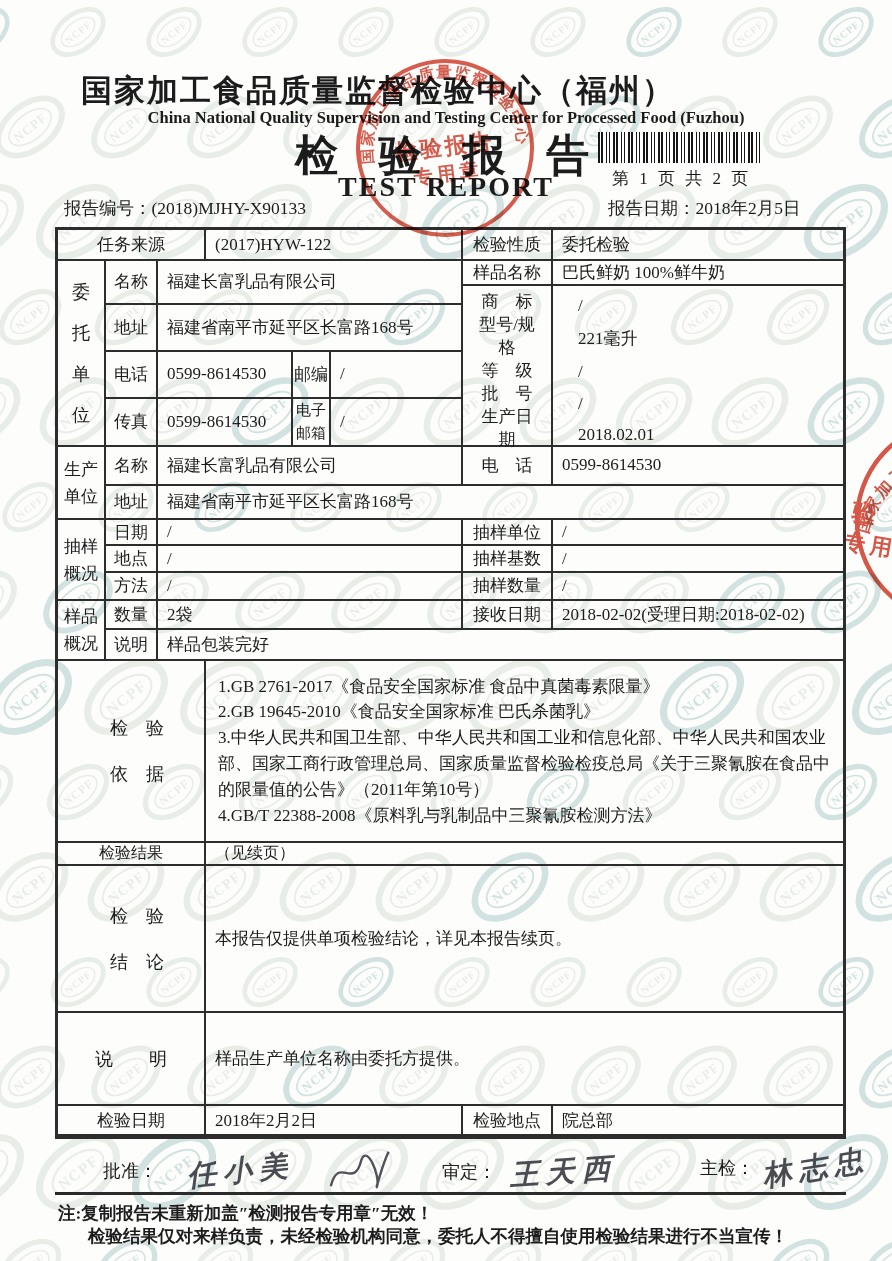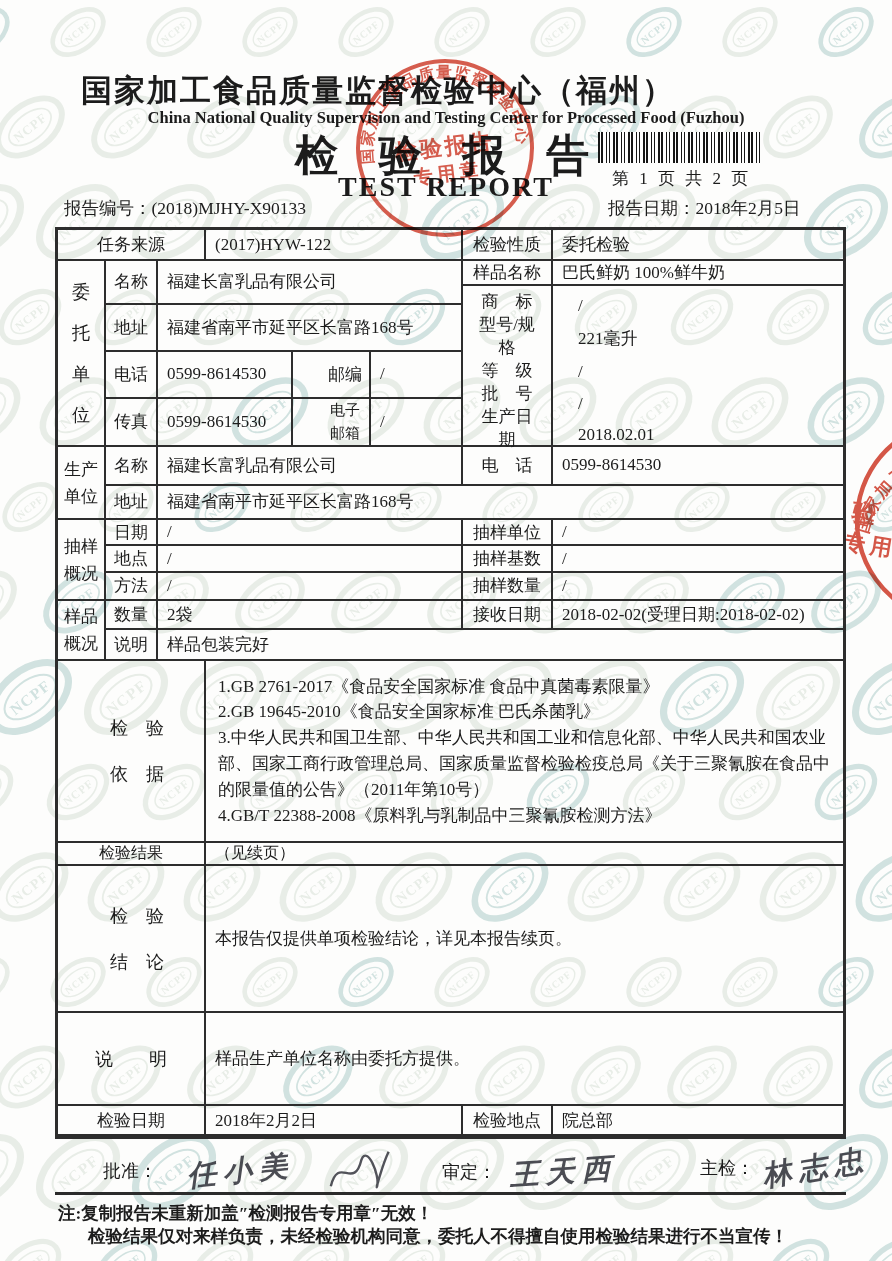--- a/index.html
+++ b/index.html
@@ -26,21 +26,21 @@
   .row{ display:flex; border-bottom:2px solid var(--ln); }
   .row:last-child{ border-bottom:none; }
   .c{ border-right:2px solid var(--ln); display:flex; align-items:center; font-size:17px; }
   .c:last-child{ border-right:none; }
   .lbl{ justify-content:center; text-align:center; }
   .val{ padding-left:9px; }
   .col{ display:flex; flex-direction:column; }
   .irow{ display:flex; border-bottom:2px solid var(--ln); }
   .irow:last-child{ border-bottom:none; }
   .w48{ width:48px; } .w52{ width:52px; } .w90{ width:90px; } .w135{ width:135px; }
-  .w50{ width:50px;margin-left:28px; } .w148{ width:148px; } .w257{ width:257px; } .w305{ width:305px; }
+  .w50{ width:38px; } .w148{ width:148px; } .w257{ width:257px; } .w305{ width:305px; }
   .w357{ width:357px; flex:none; } .f1{ flex:1; min-width:0; }
   .h31{ height:31px; } .h186{ height:186px; } .h44{ height:44px; } .h48{ height:48px; }
   .h47{ height:47px; } .h73{ height:73px; } .h40{ height:40px; } .h33{ height:33px; }
   .h81{ height:81px; } .h27{ height:27px; } .h60{ height:60px; } .h30{ height:30px; }
   .h182{ height:182px; } .h23{ height:23px; } .h147{ height:147px; } .h93{ height:93px; } .h28{ height:28px;font-family:Liberation Serif, serif; }
   .vstub{ flex-direction:column; justify-content:space-around; align-items:center; font-size:18px; padding:10px 0; }
   .stub2{ flex-direction:column; justify-content:center; align-items:center; gap:4px; }
   .stub2.wide{ gap:22px; font-size:18px;padding-left:12px; }
   .stack5{ flex-direction:column; justify-content:space-around; align-items:stretch; padding:4px 16px; }
   .stack5 span{ display:block; text-align:center; }

